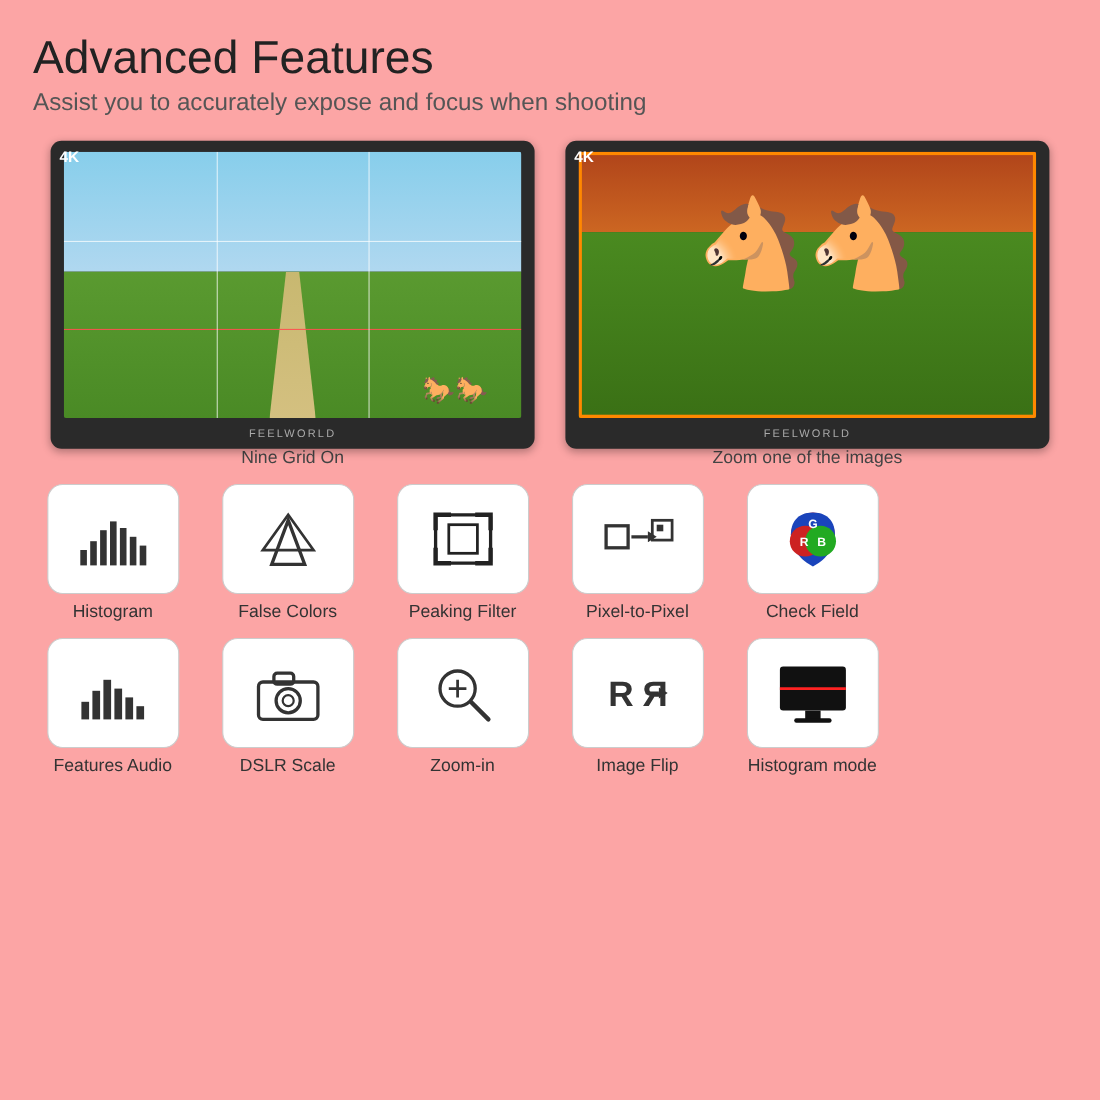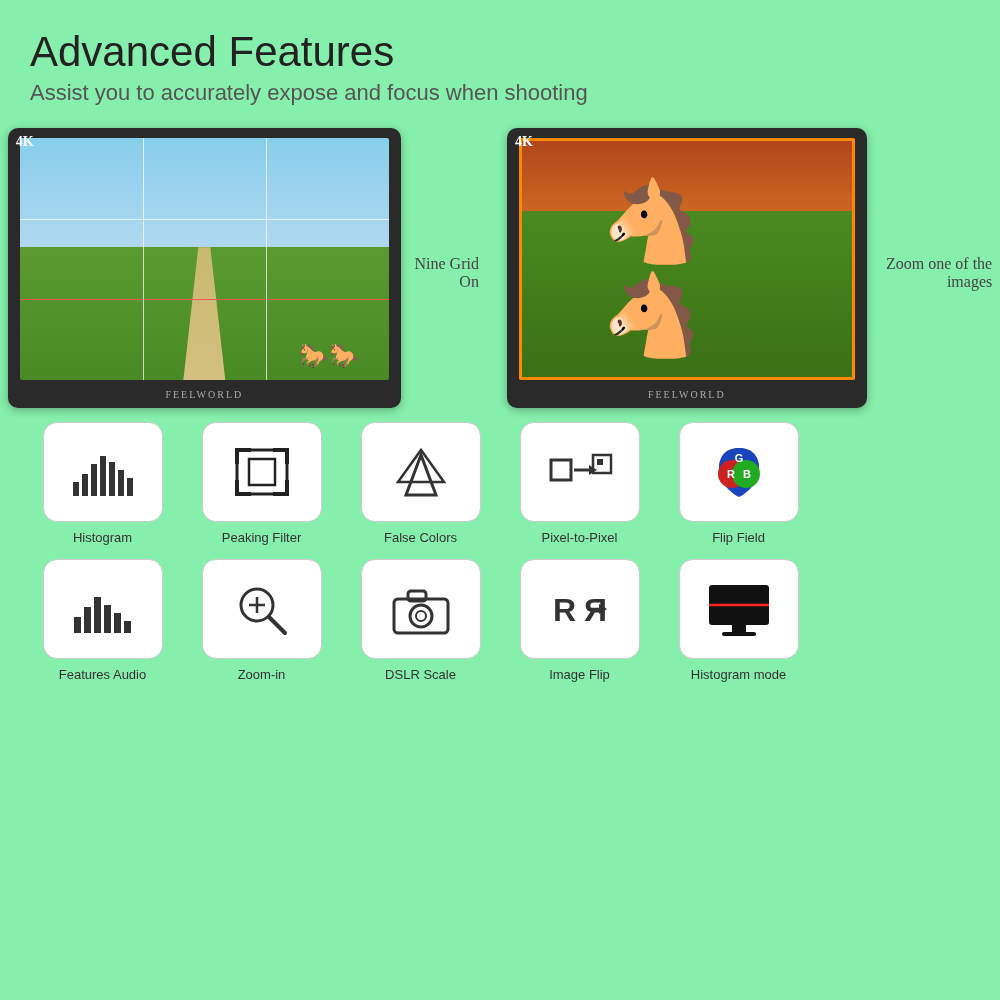--- a/index.html
+++ b/index.html
@@ -8,21 +8,21 @@
       background: #ffffff;
       width: 1000px;
       min-height: 1000px;
       overflow: hidden;
     }
 
     .page {
       width: 1000px;
       min-height: 1000px;
       padding: 28px 30px 20px 30px;
-      background: #86efac;
+      background: #fca5a5;
     }
 
     .main-title {
       font-size: 42px;
       font-weight: 400;
       color: #222;
       line-height: 1.15;
     }
 
     .subtitle {
@@ -35,23 +35,22 @@
     
     .monitors-row {
       display: flex;
       gap: 28px;
       justify-content: center;
       margin-bottom: 14px;
     }
 
     .monitor-wrapper {
       display: flex;
-      flex-direction: row;
+      flex-direction: column;
       align-items: center;
-      font-family: Liberation Serif, serif;
     }
 
     .monitor {
       width: 440px;
       height: 280px;
       background: #2a2a2a;
       border-radius: 10px;
       padding: 10px 12px 28px 12px;
       position: relative;
       box-shadow: 0 2px 8px rgba(0,0,0,0.3);
@@ -166,21 +165,20 @@
     .horses-zoom {
       position: absolute;
       top: 15%;
       left: 50%;
       transform: translateX(-50%);
       font-size: 80px;
       z-index: 3;
     }
 
     .monitor-caption {
-      margin-top: 10px;
       font-size: 16px;
       color: #444;
       text-align: right;
     }
 
     .features-grid {
       display: grid;
       grid-template-columns: repeat(6, 1fr);
       gap: 14px;
       margin-bottom: 14px;
@@ -198,21 +196,21 @@
       height: 100px;
       border: 1.5px solid #ccc;
       border-radius: 14px;
       display: flex;
       align-items: center;
       justify-content: center;
       background: #fff;
     }
 
     .feature-label {
-      font-size: 13px;
+      font-size: 16px;
       color: #333;
       text-align: right;
     }
 
     
     svg {
       display: block;
     }
 
   </style>
@@ -275,46 +273,46 @@
           <rect x="41" y="20" width="6" height="34" fill="#333"></rect>
           <rect x="50" y="28" width="6" height="26" fill="#333"></rect>
           <rect x="59" y="36" width="6" height="18" fill="#333"></rect>
         </svg>
       </div>
       <span class="feature-label">Histogram</span>
     </div>
 
     <div class="feature-item">
       <div class="feature-icon-box">
+        <svg width="70" height="65" viewBox="0 0 70 65">
+
+          <polygon points="20,55 35,15 50,55" fill="none" stroke="#333" stroke-width="3"></polygon>
+          <polygon points="12,42 35,10 58,42" fill="none" stroke="#333" stroke-width="2.5"></polygon>
+        </svg>
+      </div>
+      <span class="feature-label">False Colors</span>
+    </div>
+
+    <div class="feature-item">
+      <div class="feature-icon-box">
         <svg width="70" height="60" viewBox="0 0 70 60">
 
           <rect x="10" y="8" width="50" height="44" rx="2" fill="none" stroke="#222" stroke-width="3"></rect>
 
           <path d="M10,22 L10,8 L24,8" fill="none" stroke="#222" stroke-width="4"></path>
           <path d="M46,8 L60,8 L60,22" fill="none" stroke="#222" stroke-width="4"></path>
           <path d="M10,38 L10,52 L24,52" fill="none" stroke="#222" stroke-width="4"></path>
           <path d="M46,52 L60,52 L60,38" fill="none" stroke="#222" stroke-width="4"></path>
 
           <rect x="22" y="17" width="26" height="26" fill="none" stroke="#222" stroke-width="2.5"></rect>
         </svg>
       </div>
       <span class="feature-label">Peaking Filter</span>
     </div>
 
-    <div class="feature-item">
-      <div class="feature-icon-box">
-        <svg width="70" height="65" viewBox="0 0 70 65">
-
-          <polygon points="20,55 35,15 50,55" fill="none" stroke="#333" stroke-width="3"></polygon>
-          <polygon points="12,42 35,10 58,42" fill="none" stroke="#333" stroke-width="2.5"></polygon>
-        </svg>
-      </div>
-      <span class="feature-label">False Colors</span>
-    </div>
-
 
     <div class="feature-item">
       <div class="feature-icon-box">
         <svg width="70" height="65" viewBox="0 0 70 65">
 
           <rect x="6" y="20" width="20" height="20" fill="none" stroke="#333" stroke-width="3"></rect>
 
           <line x1="29" y1="30" x2="44" y2="30" stroke="#333" stroke-width="3"></line>
           <polygon points="44,25 52,30 44,35" fill="#333"></polygon>
 
@@ -337,21 +335,21 @@
 
           <circle cx="28" cy="34" r="14" fill="#cc2222"></circle>
 
           <circle cx="42" cy="34" r="14" fill="#22aa22"></circle>
 
           <text x="27" y="38" font-size="11" font-weight="bold" fill="white" text-anchor="middle">R</text>
           <text x="35" y="22" font-size="11" font-weight="bold" fill="white" text-anchor="middle">G</text>
           <text x="43" y="38" font-size="11" font-weight="bold" fill="white" text-anchor="middle">B</text>
         </svg>
       </div>
-      <span class="feature-label">Flip Field</span>
+      <span class="feature-label">Check Field</span>
     </div>
   </div>
 
   <div class="features-grid">
 
 
     <div class="feature-item">
       <div class="feature-icon-box">
         <svg width="70" height="65" viewBox="0 0 70 65">
 
@@ -363,49 +361,49 @@
           <rect x="56" y="44" width="7" height="12" fill="#333"></rect>
         </svg>
       </div>
       <span class="feature-label">Features  Audio</span>
     </div>
 
     <div class="feature-item">
       <div class="feature-icon-box">
         <svg width="70" height="65" viewBox="0 0 70 65">
 
+          <rect x="8" y="22" width="54" height="34" rx="4" fill="none" stroke="#333" stroke-width="3"></rect>
+
+          <rect x="22" y="14" width="18" height="10" rx="3" fill="none" stroke="#333" stroke-width="3"></rect>
+
+          <circle cx="35" cy="39" r="11" fill="none" stroke="#333" stroke-width="3"></circle>
+          <circle cx="35" cy="39" r="5" fill="none" stroke="#333" stroke-width="2"></circle>
+        </svg>
+      </div>
+      <span class="feature-label">DSLR Scale</span>
+    </div>
+
+    <div class="feature-item">
+      <div class="feature-icon-box">
+        <svg width="70" height="65" viewBox="0 0 70 65">
+
           <circle cx="30" cy="28" r="16" fill="none" stroke="#333" stroke-width="3"></circle>
           <line x1="42" y1="40" x2="58" y2="56" stroke="#333" stroke-width="4" stroke-linecap="round"></line>
 
           <line x1="30" y1="20" x2="30" y2="36" stroke="#333" stroke-width="2.5"></line>
           <line x1="22" y1="28" x2="38" y2="28" stroke="#333" stroke-width="2.5"></line>
         </svg>
       </div>
       <span class="feature-label">Zoom-in</span>
     </div>
 
     <div class="feature-item">
       <div class="feature-icon-box">
         <svg width="70" height="65" viewBox="0 0 70 65">
 
-          <rect x="8" y="22" width="54" height="34" rx="4" fill="none" stroke="#333" stroke-width="3"></rect>
-
-          <rect x="22" y="14" width="18" height="10" rx="3" fill="none" stroke="#333" stroke-width="3"></rect>
-
-          <circle cx="35" cy="39" r="11" fill="none" stroke="#333" stroke-width="3"></circle>
-          <circle cx="35" cy="39" r="5" fill="none" stroke="#333" stroke-width="2"></circle>
-        </svg>
-      </div>
-      <span class="feature-label">DSLR Scale</span>
-    </div>
-
-    <div class="feature-item">
-      <div class="feature-icon-box">
-        <svg width="70" height="65" viewBox="0 0 70 65">
-
           <text x="8" y="44" font-size="32" font-weight="bold" fill="#333" font-family="Arial">R</text>
 
           <line x1="42" y1="32" x2="54" y2="32" stroke="#333" stroke-width="2.5"></line>
           <polygon points="54,27 62,32 54,37" fill="#333"></polygon>
 
           <text x="62" y="44" font-size="32" font-weight="bold" fill="#333" font-family="Arial" transform="scale(-1,1) translate(-124,0)">R</text>
         </svg>
       </div>
       <span class="feature-label">Image Flip</span>
     </div>

